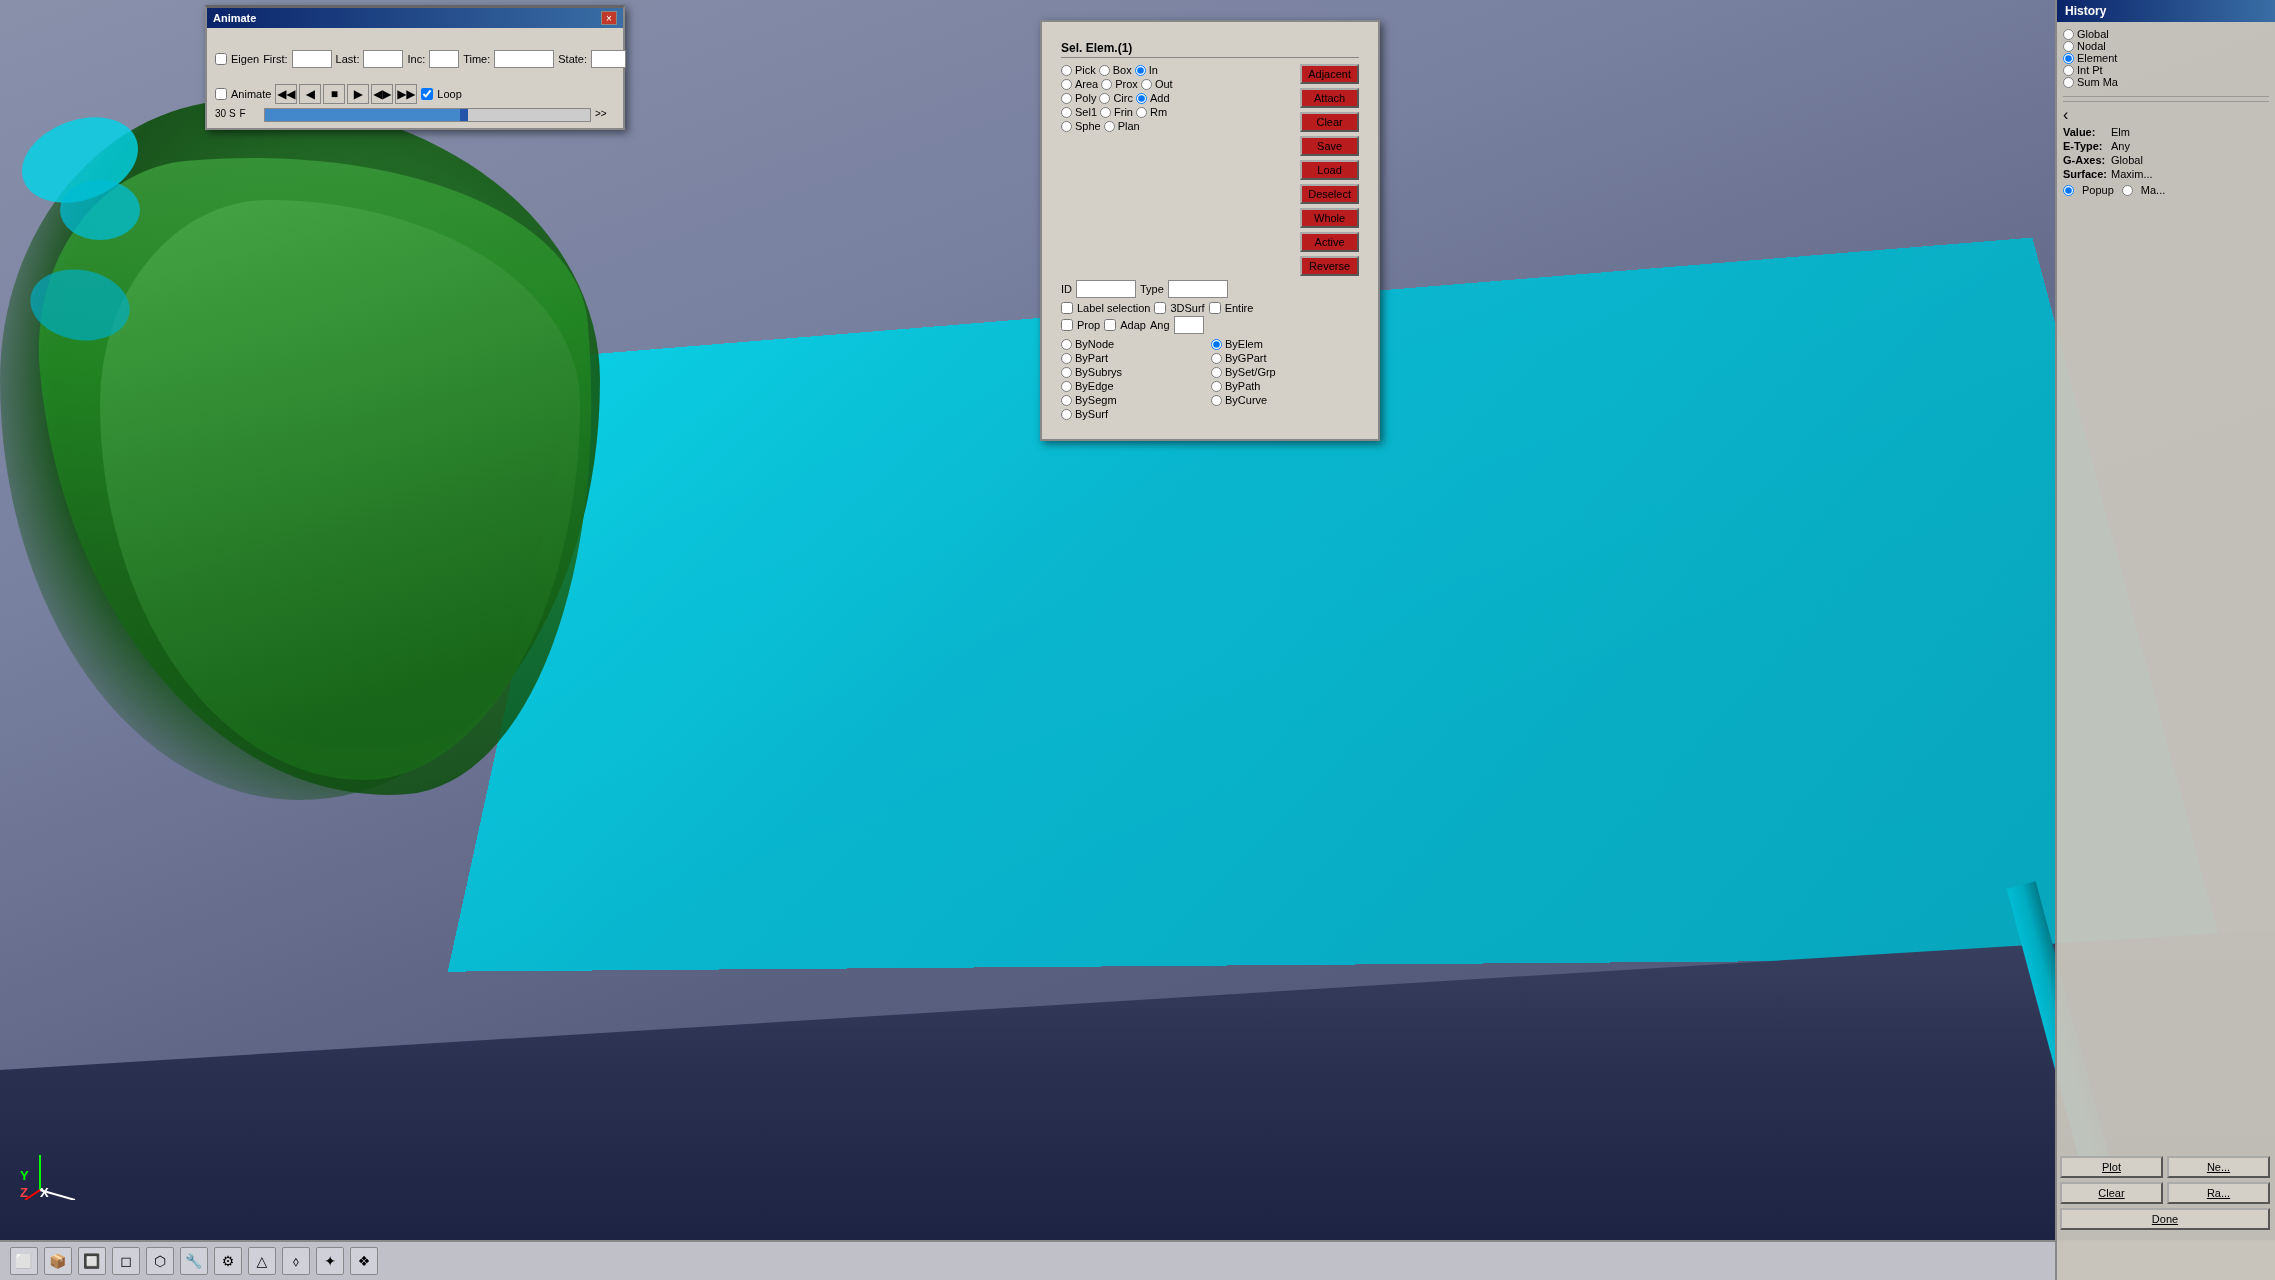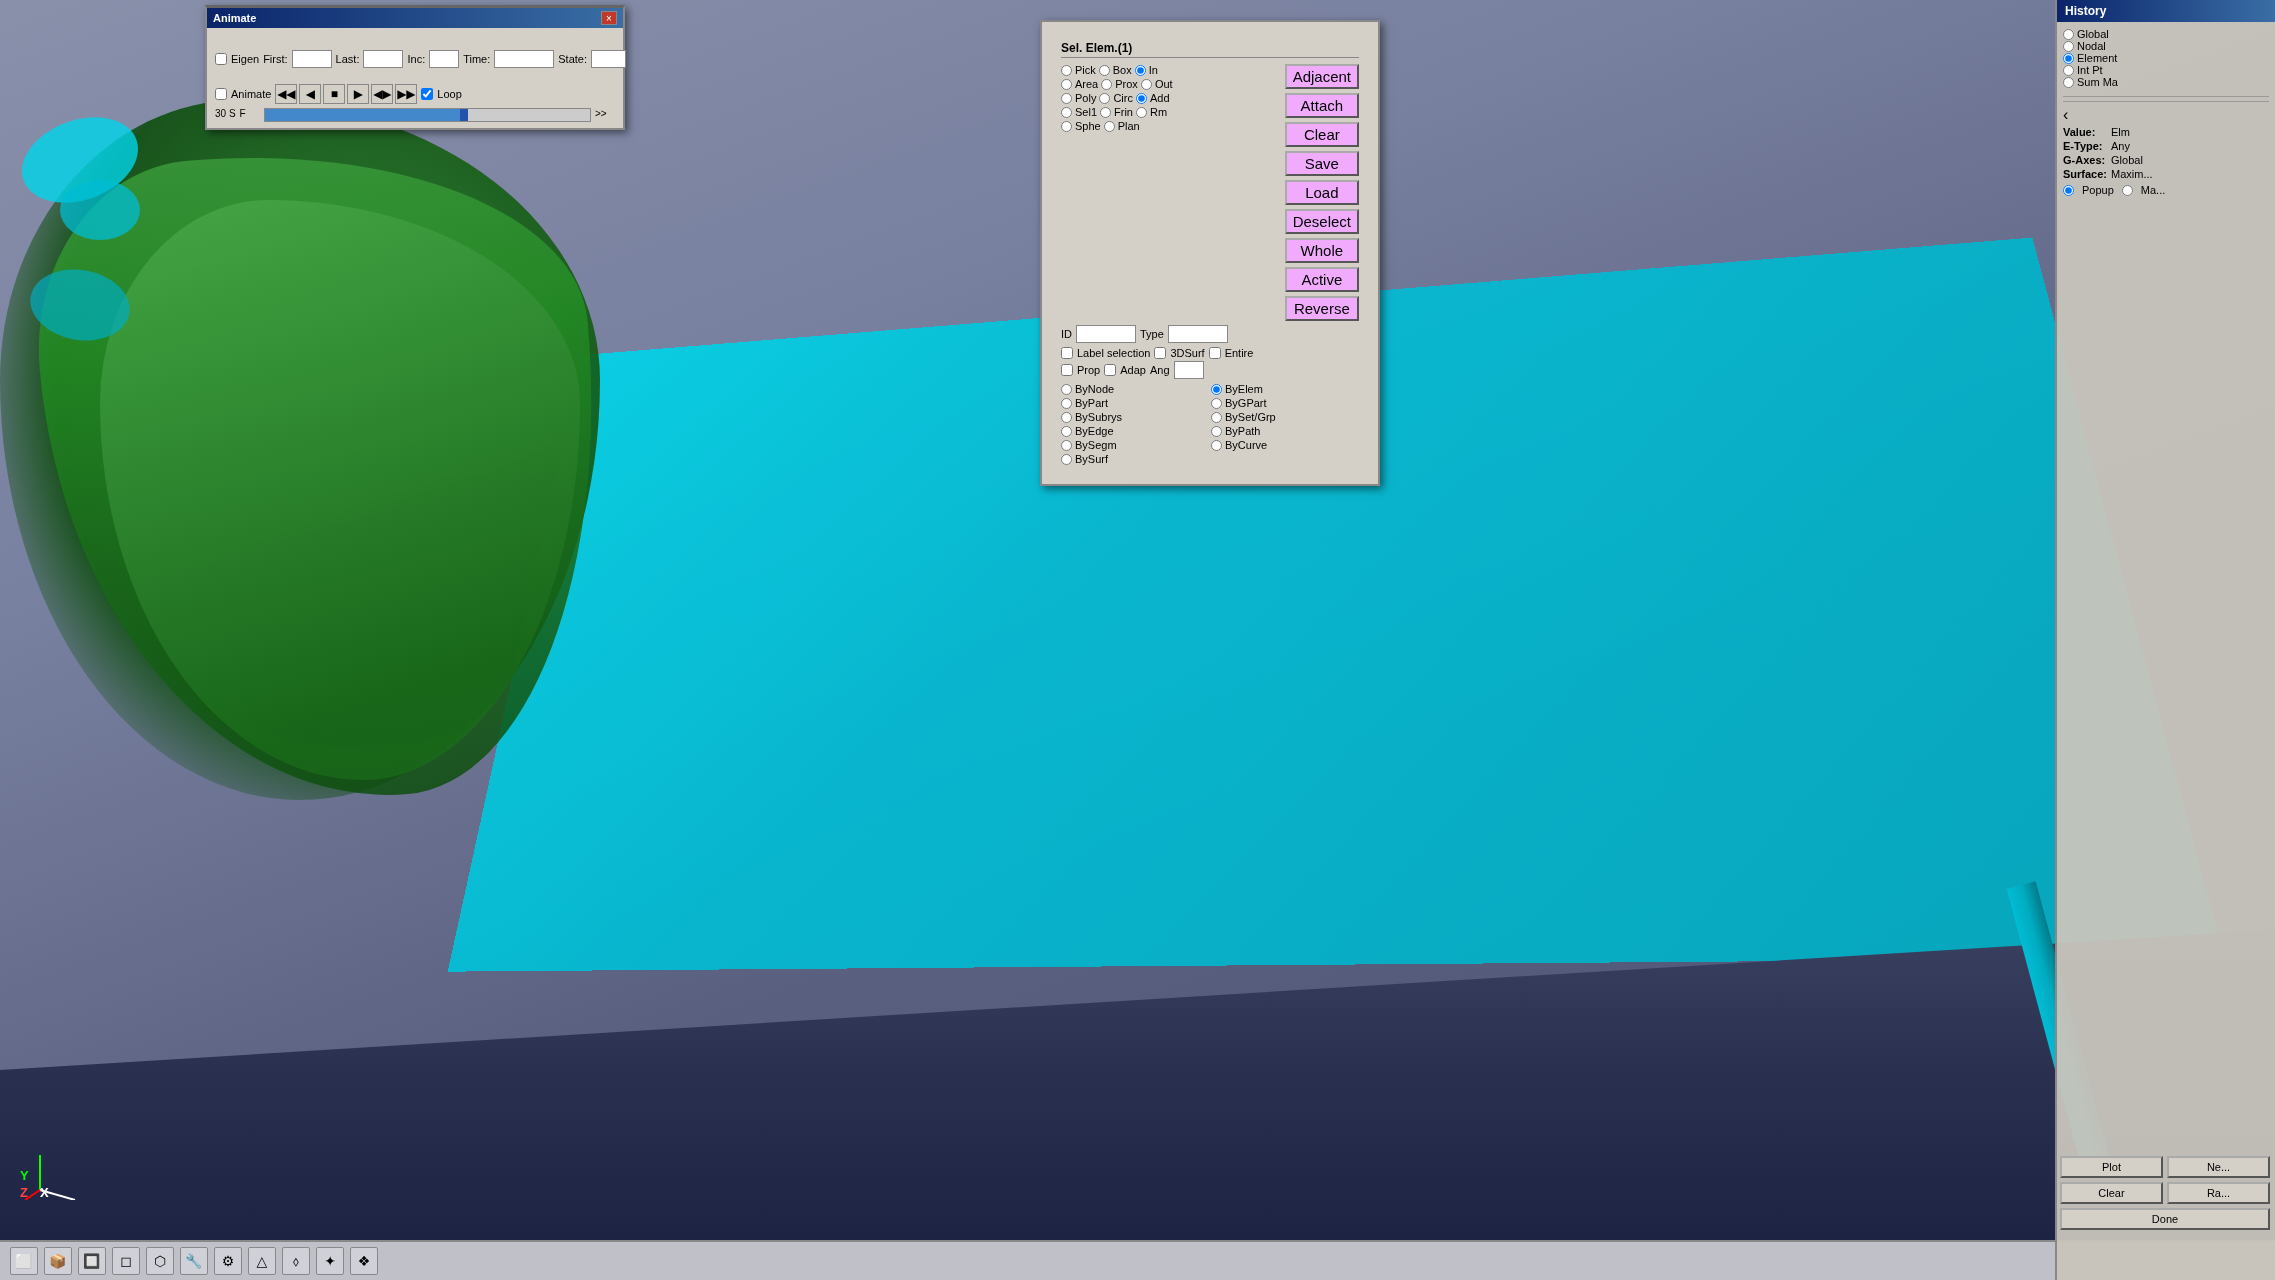--- a/index.html
+++ b/index.html
@@ -285,23 +285,23 @@
       margin-bottom: 2px;
     }
     .radio-input { width: 11px; height: 11px; }
     .radio-label { font-size: 11px; }
     .panel-buttons-col {
       display: flex;
       flex-direction: column;
       gap: 4px;
     }
     .panel-btn {
-      background: #f0abfc;
+      background: #b91c1c;
       border: 2px outset #aaa;
-      font-size: 15px;
+      font-size: 11px;
       padding: 2px 6px;
       cursor: pointer;
       text-align: center;
     }
 
     .id-row {
       display: flex;
       align-items: center;
       gap: 4px;
       margin: 4px 0;
@@ -394,20 +394,21 @@
       gap: 4px;
     }
     .right-btn {
       flex: 1;
       background: #d4d0c8;
       border: 2px outset #aaa;
       font-size: 11px;
       padding: 3px 4px;
       cursor: pointer;
       text-align: center;
+      text-decoration: underline;
     }
     .right-btn.done {
       background: #d4d0c8;
       width: 100%;
     }
 
     
     .popup-row {
       display: flex;
       align-items: center;

